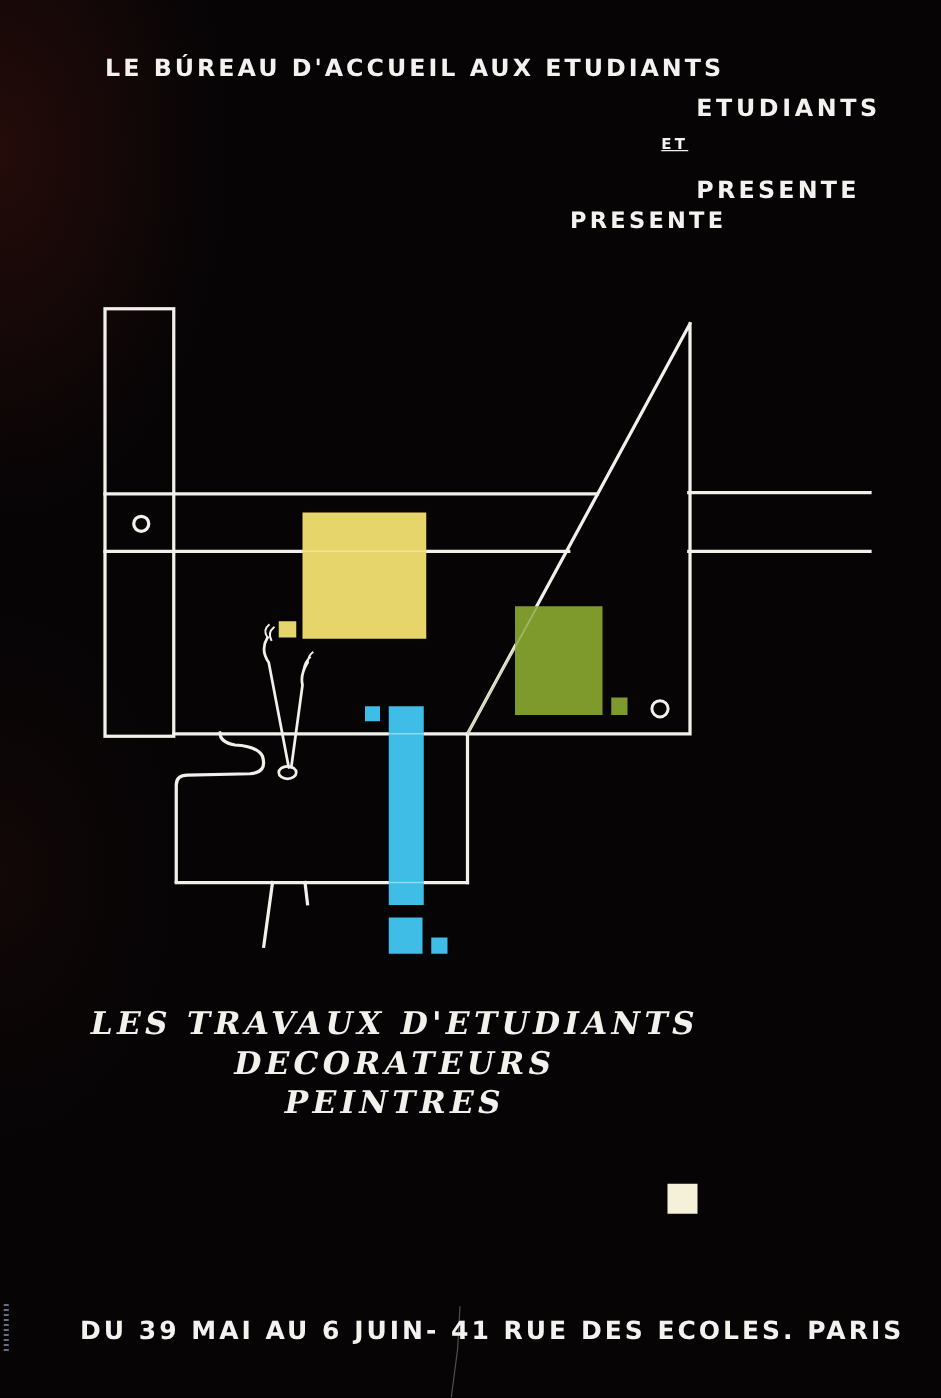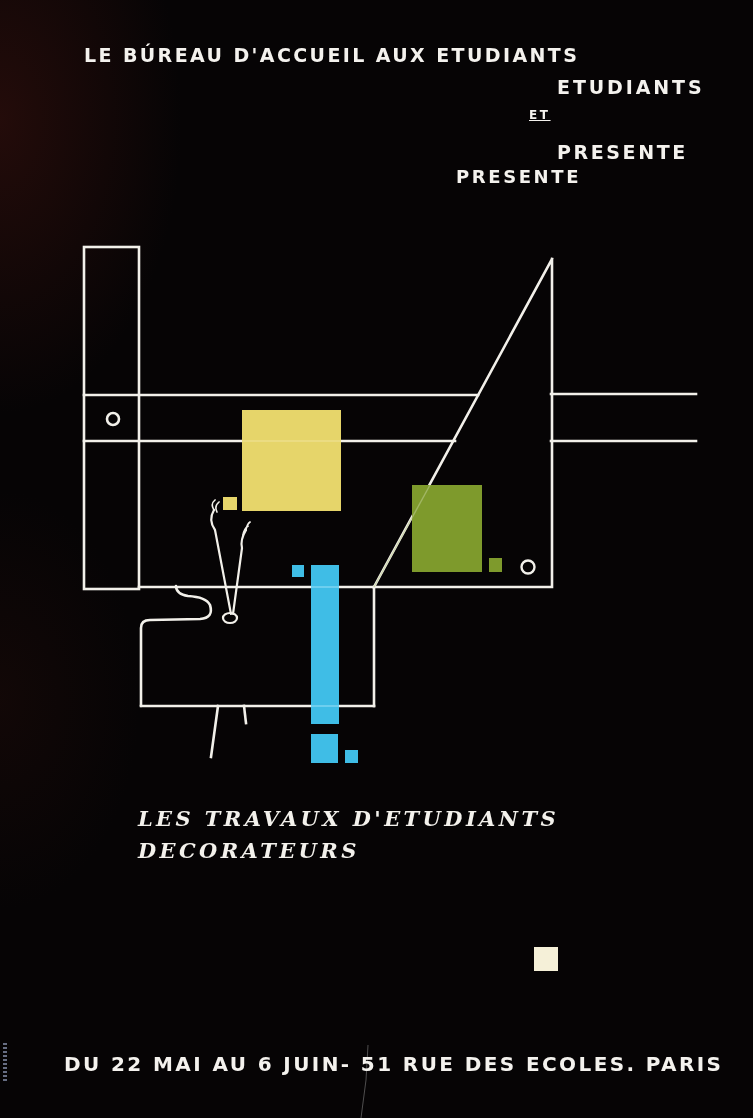--- a/index.html
+++ b/index.html
@@ -19,23 +19,23 @@
     position: absolute; color: #f4f2ee;
     font-family: "DejaVu Sans", sans-serif; font-weight: bold;
     letter-spacing: 2.6px; white-space: nowrap; line-height: 1;
   }
   .t-head { left: 84px; top: 46px; font-size: 19px; letter-spacing: 2.4px; }
   .t-tun  { left: 557px; top: 78px; font-size: 19px; letter-spacing: 2.9px; }
   .t-et1  { left: 529px; top: 109px; font-size: 12px; text-decoration: underline; }
   .t-mar  { left: 557px; top: 143px; font-size: 19px; letter-spacing: 2.6px; }
   .t-pres { left: 456px; top: 168px; font-size: 18px; letter-spacing: 2.6px; }
   .serif-block {
-    position: absolute; right: 194px; top: 803px; text-align: left;
+    position: absolute; right: 194px; top: 803px; text-align: center;
     color: #f3f1ec; font-family: "DejaVu Serif", serif; font-weight: bold; font-style: italic;
-    font-size: 21px; letter-spacing: 3.4px; line-height: 31.5px; white-space: nowrap;
+    font-size: 25px; letter-spacing: 3.4px; line-height: 31.5px; white-space: nowrap;
   }
   .serif-block div { margin: 0; }
   .t-foot { left: 64px; top: 1054px; font-size: 20px; letter-spacing: 2.4px; }
   .credit {
     position: absolute; left: 3px; top: 1043px; width: 4px; height: 40px;
     background: repeating-linear-gradient(to bottom, #8f9ab8 0 2px, transparent 2px 4px);
     opacity: 0.7;
   }
   svg.art { position: absolute; left: 0; top: 0; }
 </style>
@@ -97,17 +97,18 @@
 
   <div class="sans t-head">LE BÚREAU D'ACCUEIL AUX ETUDIANTS</div>
   <div class="sans t-tun">ETUDIANTS</div>
   <div class="sans t-et1">ET</div>
   <div class="sans t-mar">PRESENTE</div>
   <div class="sans t-pres">PRESENTE</div>
 
   <div class="serif-block">
     <div>LES TRAVAUX D'ETUDIANTS</div>
     <div>DECORATEURS</div>
+    <div>PEINTRES</div>
   </div>
 
   <div class="credit"></div>
-  <div class="sans t-foot">DU 22 MAI AU 6 JUIN- 51 RUE DES ECOLES. PARIS</div>
+  <div class="sans t-foot">DU 39 MAI AU 6 JUIN- 41 RUE DES ECOLES. PARIS</div>
 </div>
 
 </body></html>

